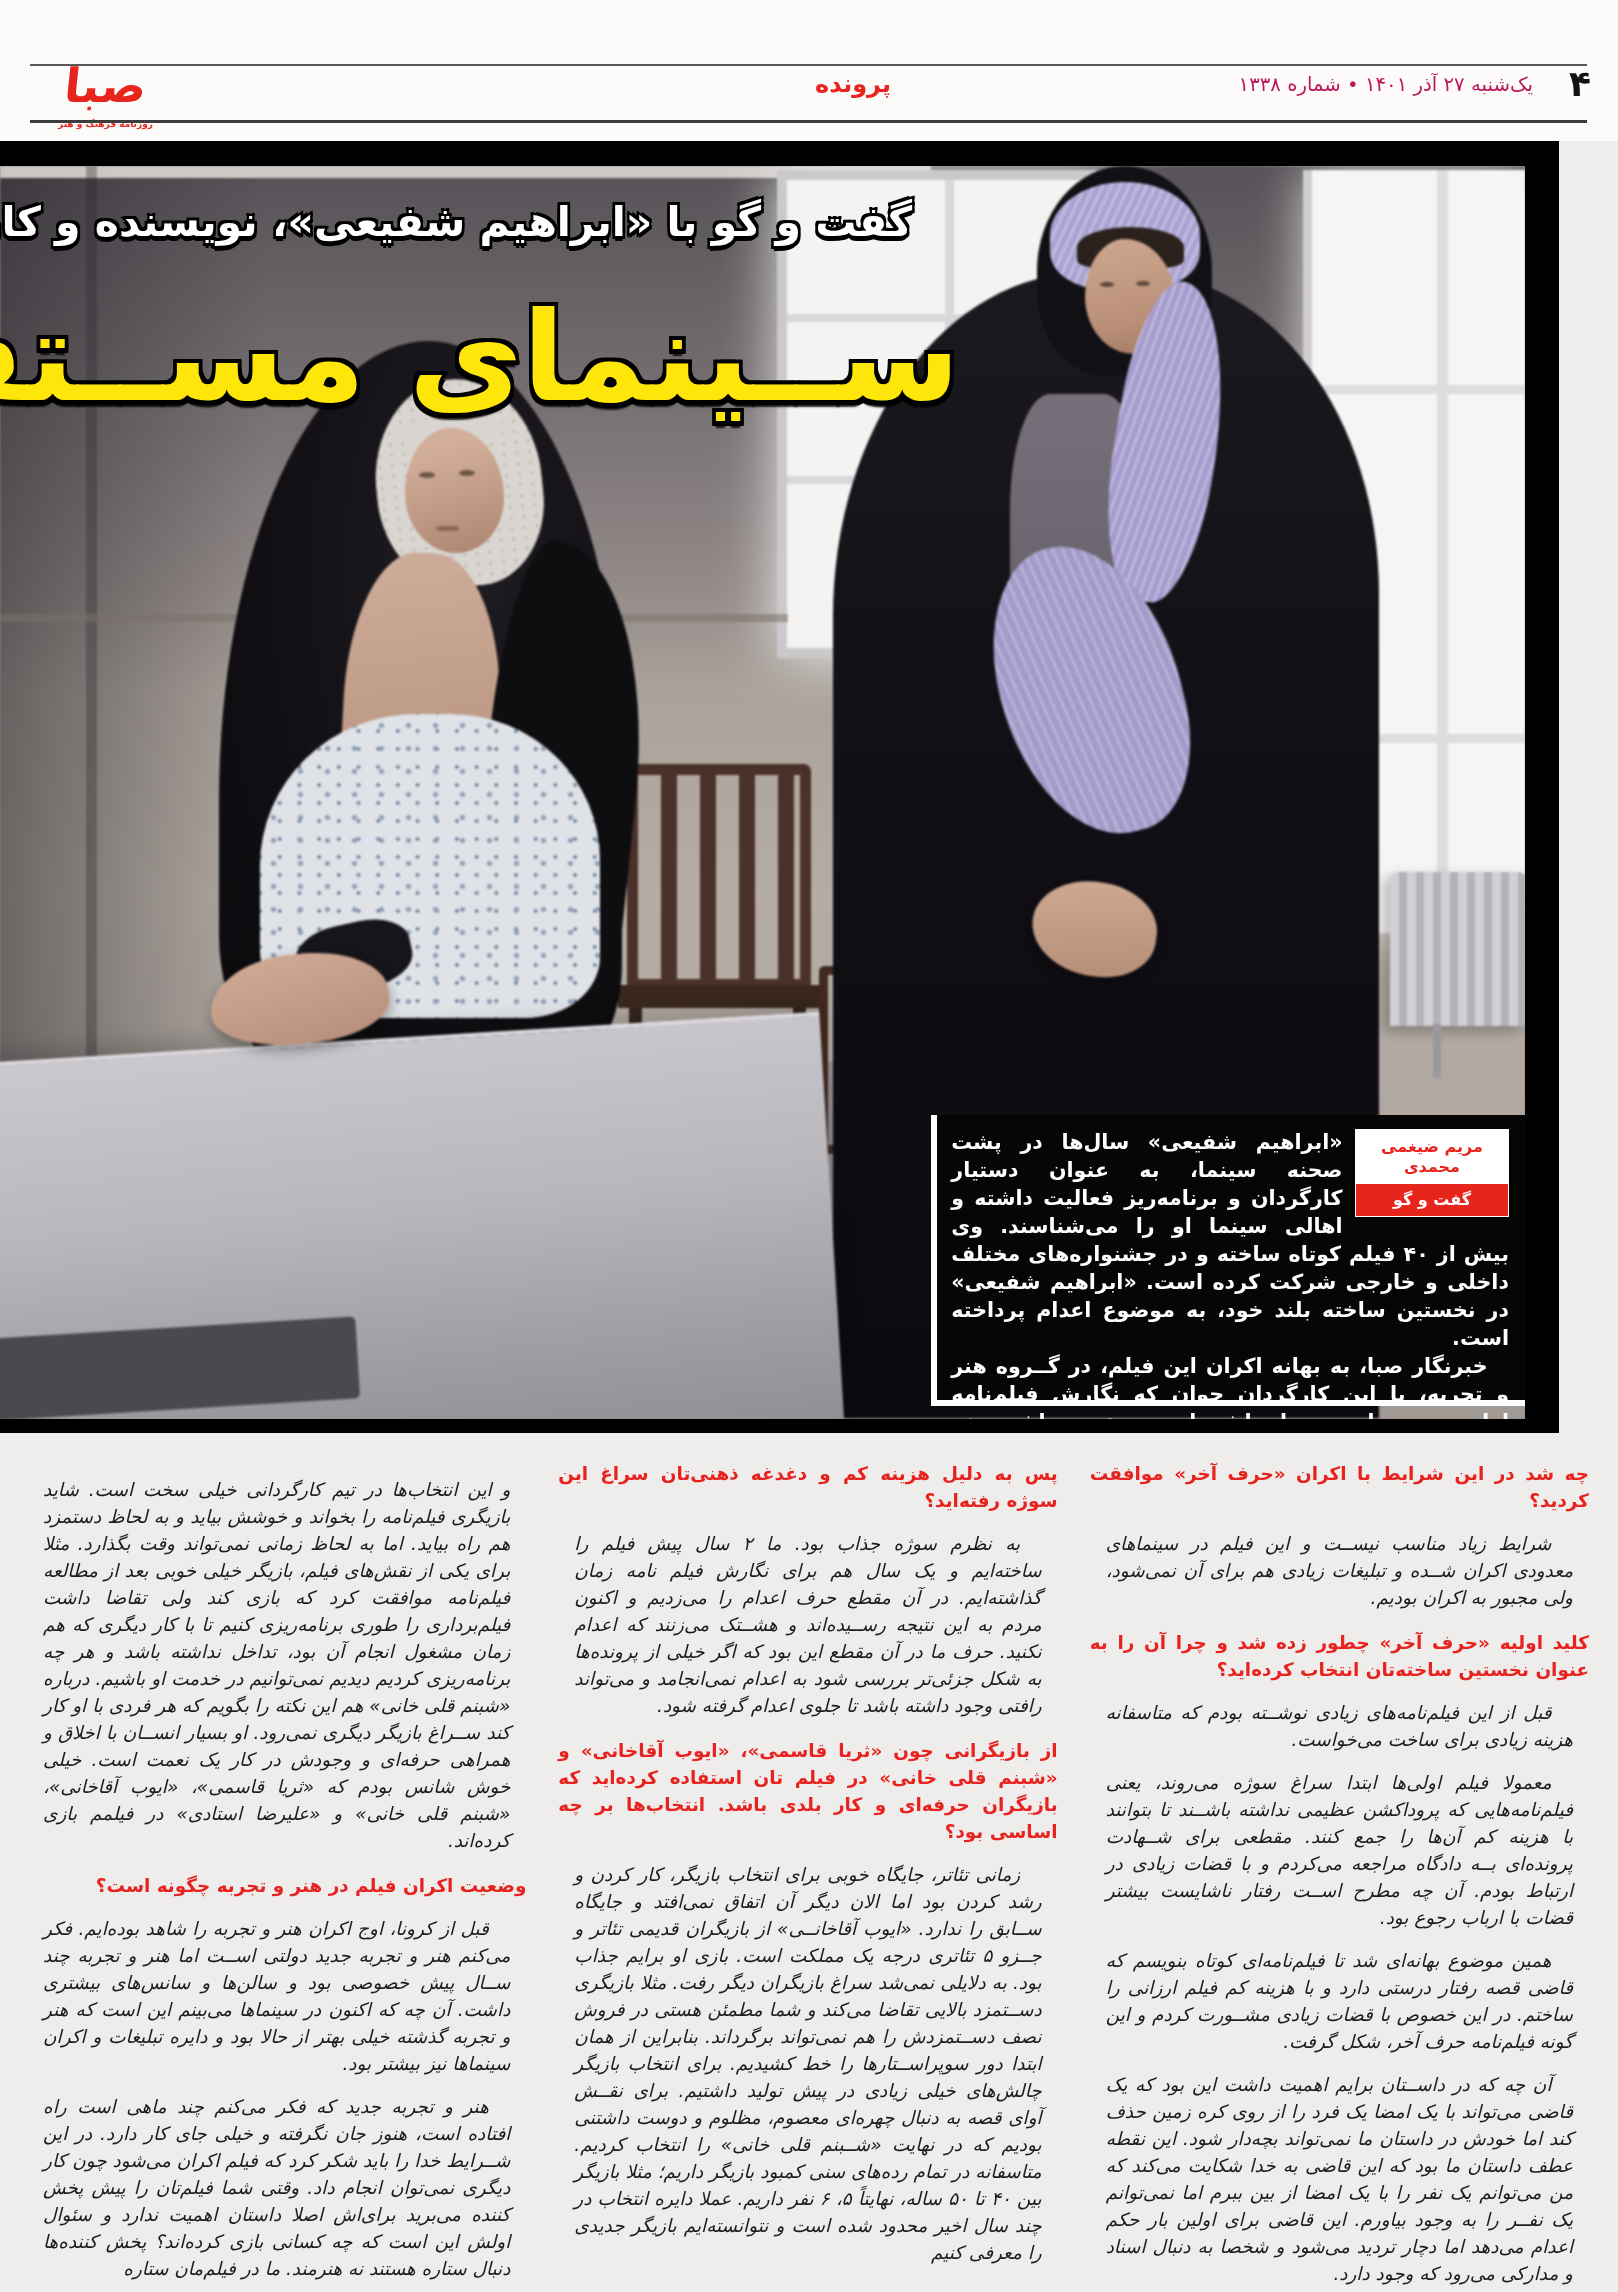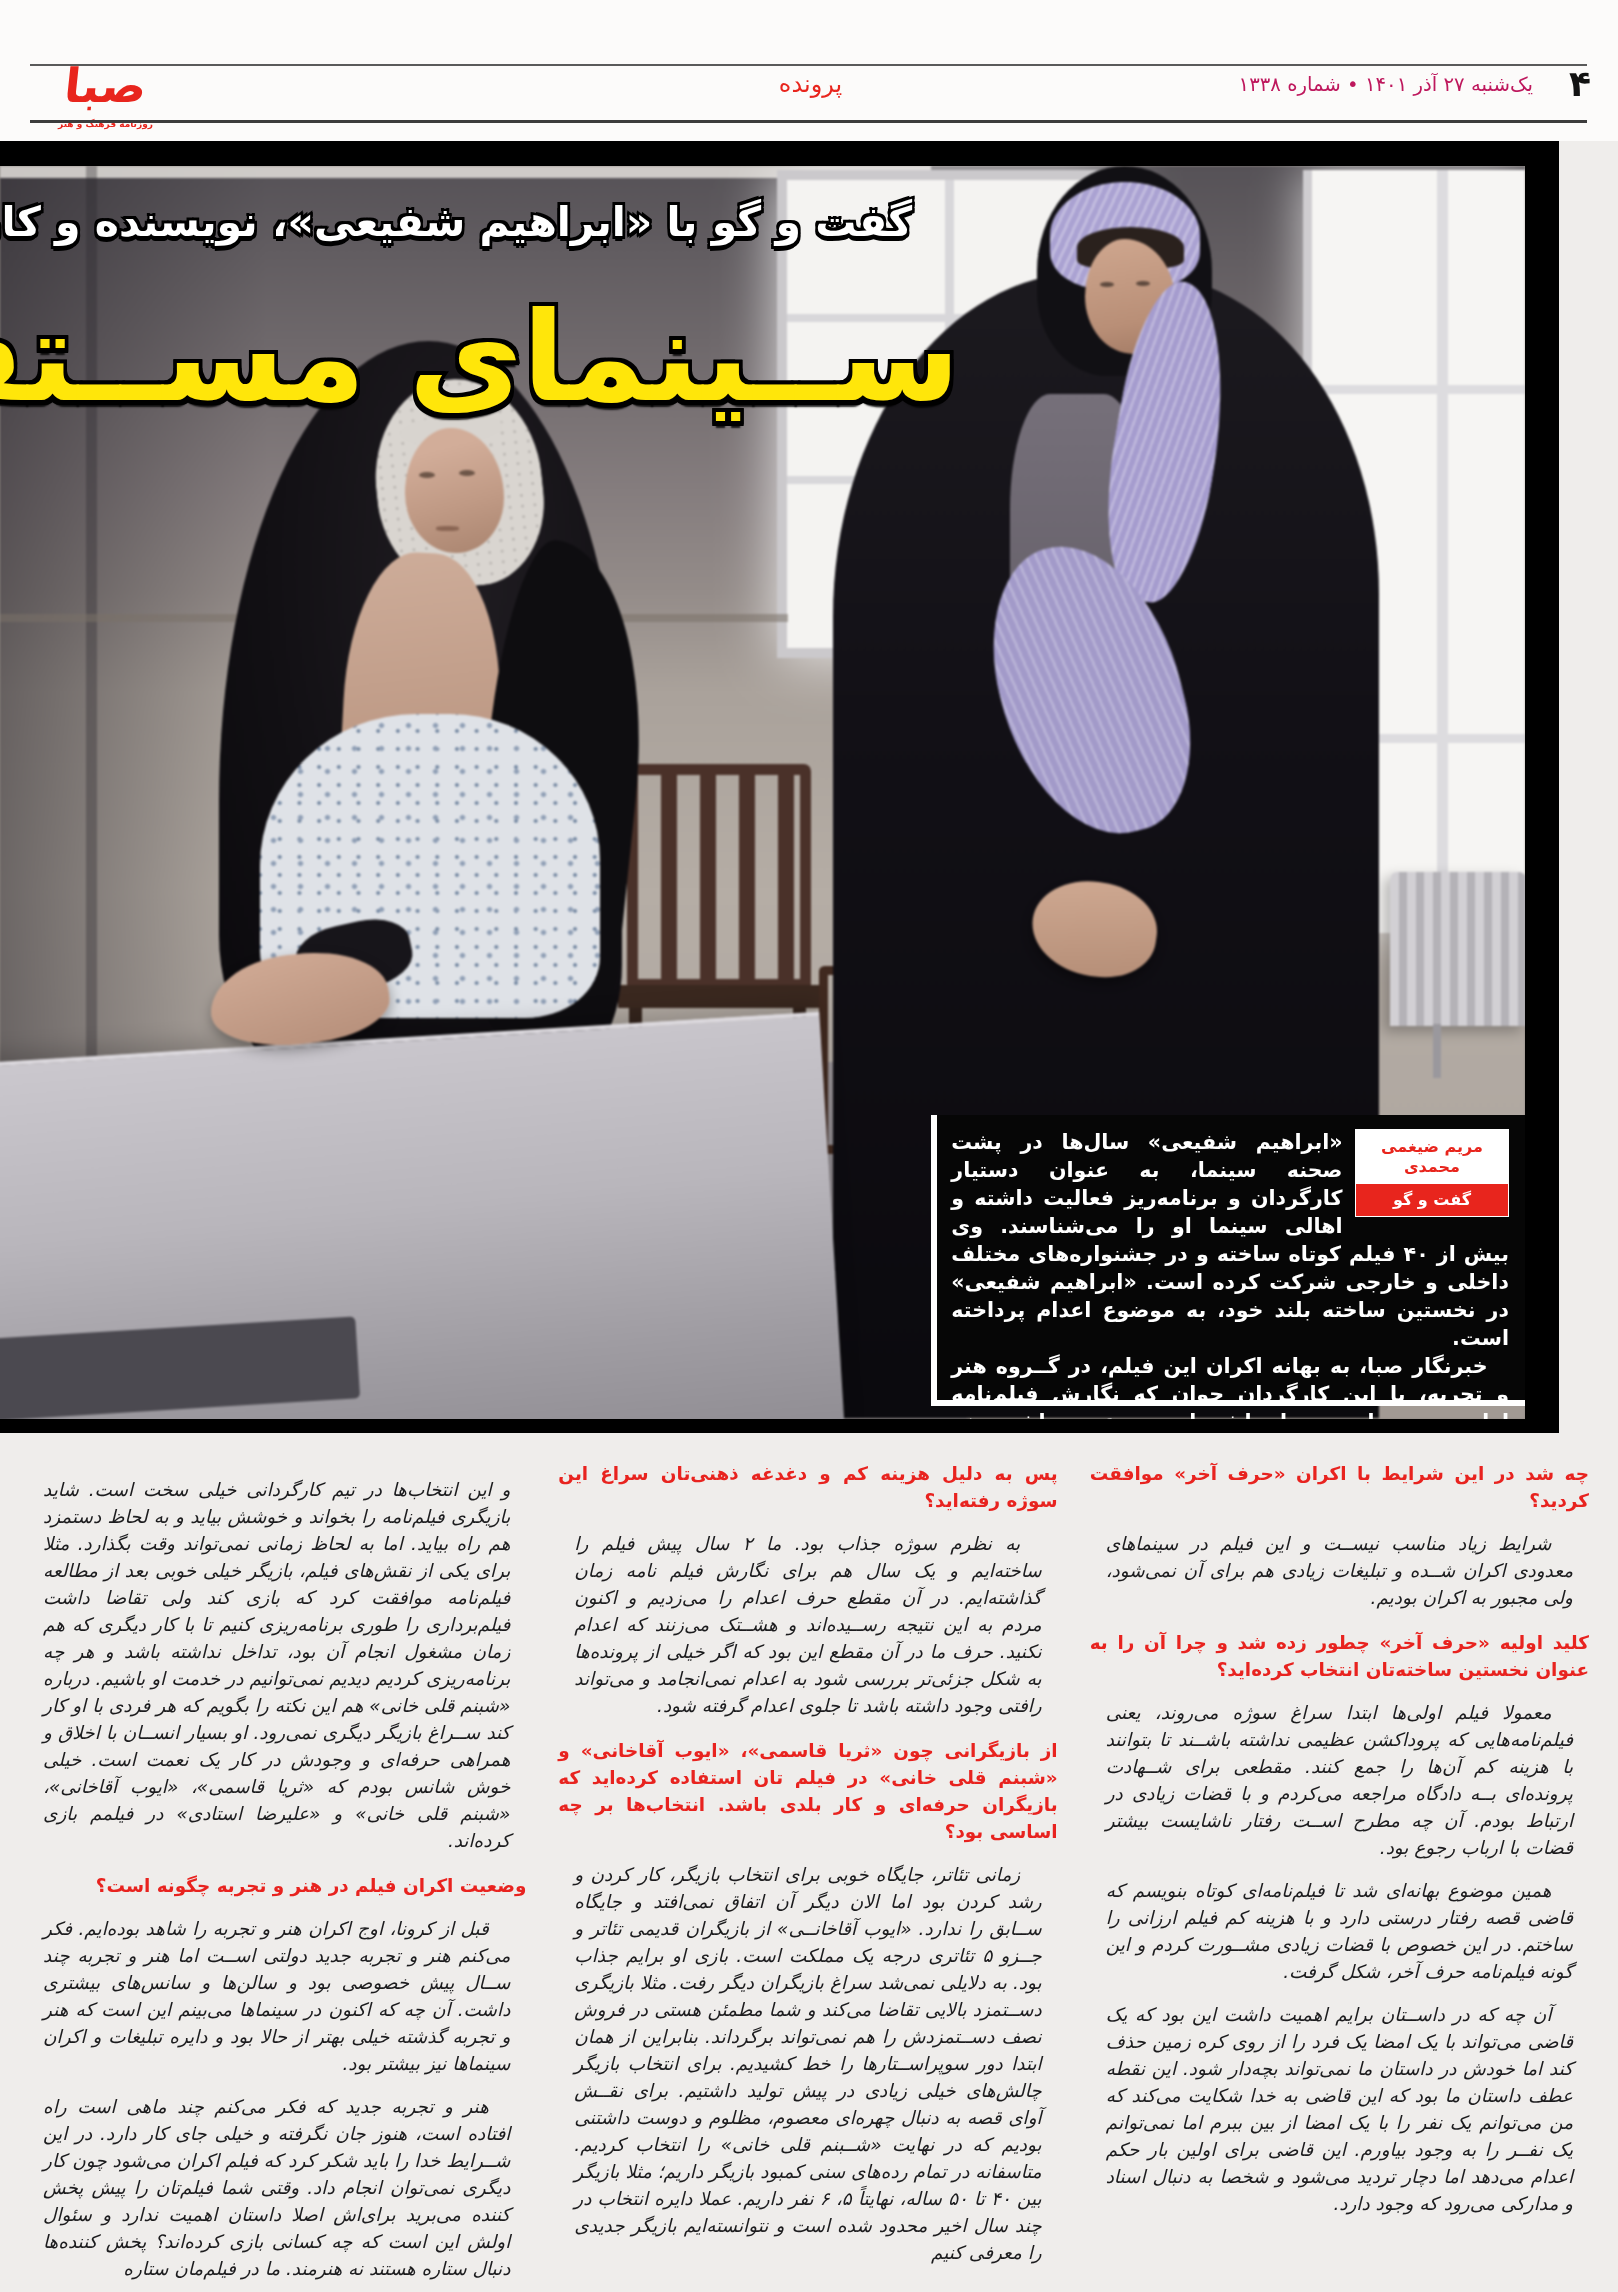--- a/index.html
+++ b/index.html
@@ -9,21 +9,21 @@
     font-family:"DejaVu Sans","Liberation Sans",sans-serif;
     direction:rtl;
   }
   .abs{position:absolute;}
 
   
   .rule-top{left:30px;top:64px;width:1557px;height:1.8px;background:#5a5a5a;}
   .rule-bottom{left:30px;top:120px;width:1557px;height:2.7px;background:#3c3c3c;}
   .page-number{right:27px;top:63px;font-size:36px;font-weight:bold;color:#121212;}
   .date-line{right:85px;top:73px;font-size:19.7px;color:#be185d;letter-spacing:0;}
-  .section-label{left:730px;top:70px;width:161px;text-align:center;font-size:24px;font-weight:normal;color:#e8251d;}
+  .section-label{left:730px;top:70px;width:161px;font-size:24px;font-weight:bold;color:#e8251d;}
   .logo{left:52px;top:64px;width:107px;text-align:center;color:#e8251d;}
   .logo-word{font-size:47px;font-weight:bold;transform:skewX(-6deg);line-height:43px;}
   .logo-tagline{font-size:9px;font-weight:bold;margin-top:12px;color:#e8251d;}
 
   
   .photo{left:0;top:141px;width:1559px;height:1292px;background:#000;
          box-sizing:border-box;padding:25px 34px 14.3px 0;}
   .photo-inner{position:relative;width:1525px;height:1253px;overflow:hidden;background:#8e8780;}
   .scene{position:absolute;inset:0;filter:blur(1px);}
   .scene div{position:absolute;}
@@ -236,20 +236,21 @@
     </div>
   </div>
 </div>
 
 <div class="abs body-section">
   <div class="cols">
     <div class="col">
       <p class="q">چه شد در این شرایط با اکران «حرف آخر» موافقت کردید؟</p>
       <p class="a">شرایط زیاد مناسب نیســت و این فیلم در سینماهای معدودی اکران شــده و تبلیغات زیادی هم برای آن نمی‌شود، ولی مجبور به اکران بودیم.</p>
       <p class="q">کلید اولیه «حرف آخر» چطور زده شد و چرا آن را به عنوان نخستین ساخته‌تان انتخاب کرده‌اید؟</p>
+      <p class="a">قبل از این فیلم‌نامه‌های زیادی نوشــته بودم که متاسفانه هزینه زیادی برای ساخت می‌خواست.</p>
       <p class="a">معمولا فیلم اولی‌ها ابتدا سراغ سوژه می‌روند، یعنی فیلم‌نامه‌هایی که پروداکشن عظیمی نداشته باشــند تا بتوانند با هزینه کم آن‌ها را جمع کنند. مقطعی برای شــهادت پرونده‌ای بــه دادگاه مراجعه می‌کردم و با قضات زیادی در ارتباط بودم. آن چه مطرح اســت رفتار ناشایست بیشتر قضات با ارباب رجوع بود.</p>
       <p class="a">همین موضوع بهانه‌ای شد تا فیلم‌نامه‌ای کوتاه بنویسم که قاضی قصه رفتار درستی دارد و با هزینه کم فیلم ارزانی را ساختم. در این خصوص با قضات زیادی مشــورت کردم و این گونه فیلم‌نامه حرف آخر، شکل گرفت.</p>
       <p class="a">آن چه که در داســتان برایم اهمیت داشت این بود که یک قاضی می‌تواند با یک امضا یک فرد را از روی کره زمین حذف کند اما خودش در داستان ما نمی‌تواند بچه‌دار شود. این نقطه عطف داستان ما بود که این قاضی به خدا شکایت می‌کند که من می‌توانم یک نفر را با یک امضا از بین ببرم اما نمی‌توانم یک نفــر را به وجود بیاورم. این قاضی برای اولین بار حکم اعدام می‌دهد اما دچار تردید می‌شود و شخصا به دنبال اسناد و مدارکی می‌رود که وجود دارد.</p>
     </div>
     <div class="col">
       <p class="q">پس به دلیل هزینه کم و دغدغه ذهنی‌تان سراغ این سوژه رفته‌اید؟</p>
       <p class="a">به نظرم سوژه جذاب بود. ما ۲ سال پیش فیلم را ساخته‌ایم و یک سال هم برای نگارش فیلم نامه زمان گذاشته‌ایم. در آن مقطع حرف اعدام را می‌زدیم و اکنون مردم به این نتیجه رســیده‌اند و هشــتک می‌زنند که اعدام نکنید. حرف ما در آن مقطع این بود که اگر خیلی از پرونده‌ها به شکل جزئی‌تر بررسی شود به اعدام نمی‌انجامد و می‌تواند رافتی وجود داشته باشد تا جلوی اعدام گرفته شود.</p>
       <p class="q">از بازیگرانی چون «ثریا قاسمی»، «ایوب آقاخانی» و «شبنم قلی خانی» در فیلم تان استفاده کرده‌اید که بازیگران حرفه‌ای و کار بلدی باشد. انتخاب‌ها بر چه اساسی بود؟</p>
       <p class="a">زمانی تئاتر، جایگاه خوبی برای انتخاب بازیگر، کار کردن و رشد کردن بود اما الان دیگر آن اتفاق نمی‌افتد و جایگاه ســابق را ندارد. «ایوب آقاخانــی» از بازیگران قدیمی تئاتر و جــزو ۵ تئاتری درجه یک مملکت است. بازی او برایم جذاب بود. به دلایلی نمی‌شد سراغ بازیگران دیگر رفت. مثلا بازیگری دســتمزد بالایی تقاضا می‌کند و شما مطمئن هستی در فروش نصف دســتمزدش را هم نمی‌تواند برگرداند. بنابراین از همان ابتدا دور سوپراســتارها را خط کشیدیم. برای انتخاب بازیگر چالش‌های خیلی زیادی در پیش تولید داشتیم. برای نقــش آوای قصه به دنبال چهره‌ای معصوم، مظلوم و دوست داشتنی بودیم که در نهایت «شــبنم قلی خانی» را انتخاب کردیم. متاسفانه در تمام رده‌های سنی کمبود بازیگر داریم؛ مثلا بازیگر بین ۴۰ تا ۵۰ ساله، نهایتاً ۵، ۶ نفر داریم. عملا دایره انتخاب در چند سال اخیر محدود شده است و نتوانسته‌ایم بازیگر جدیدی را معرفی کنیم</p>
     </div>

